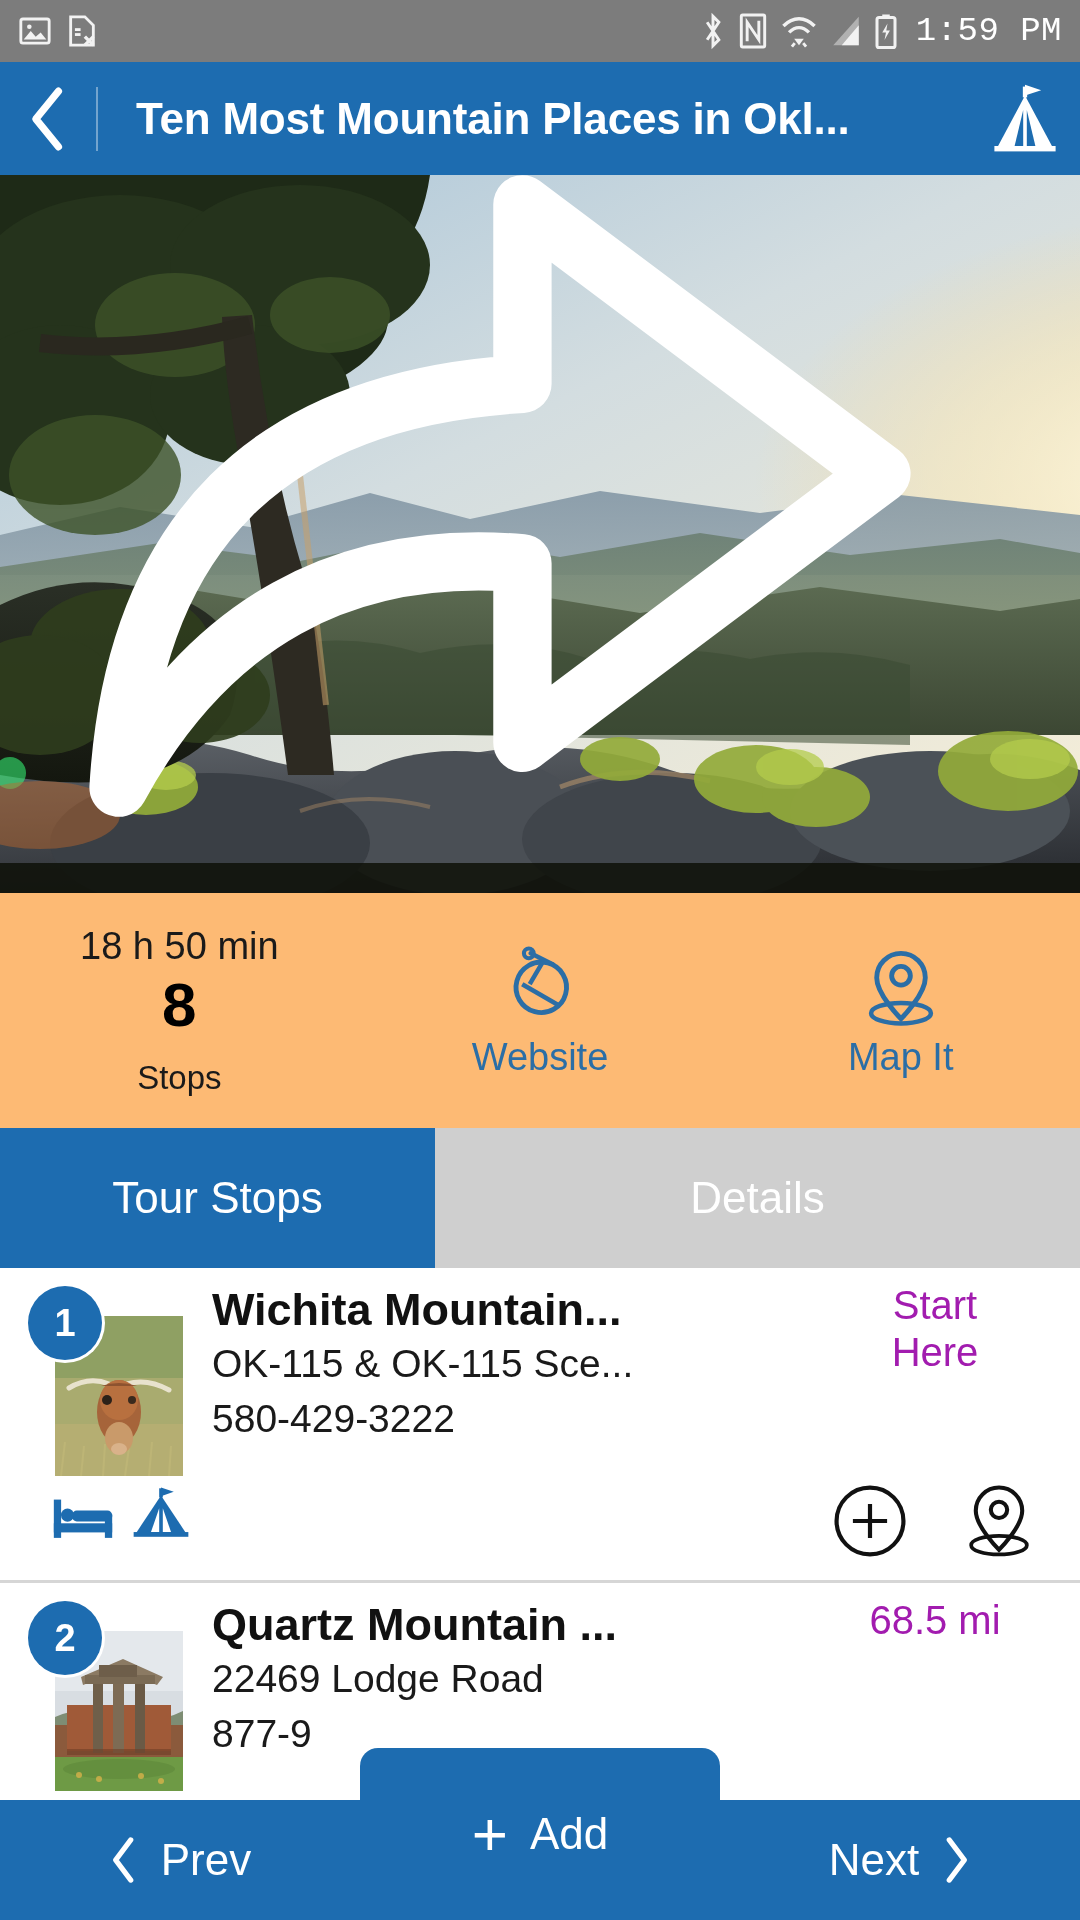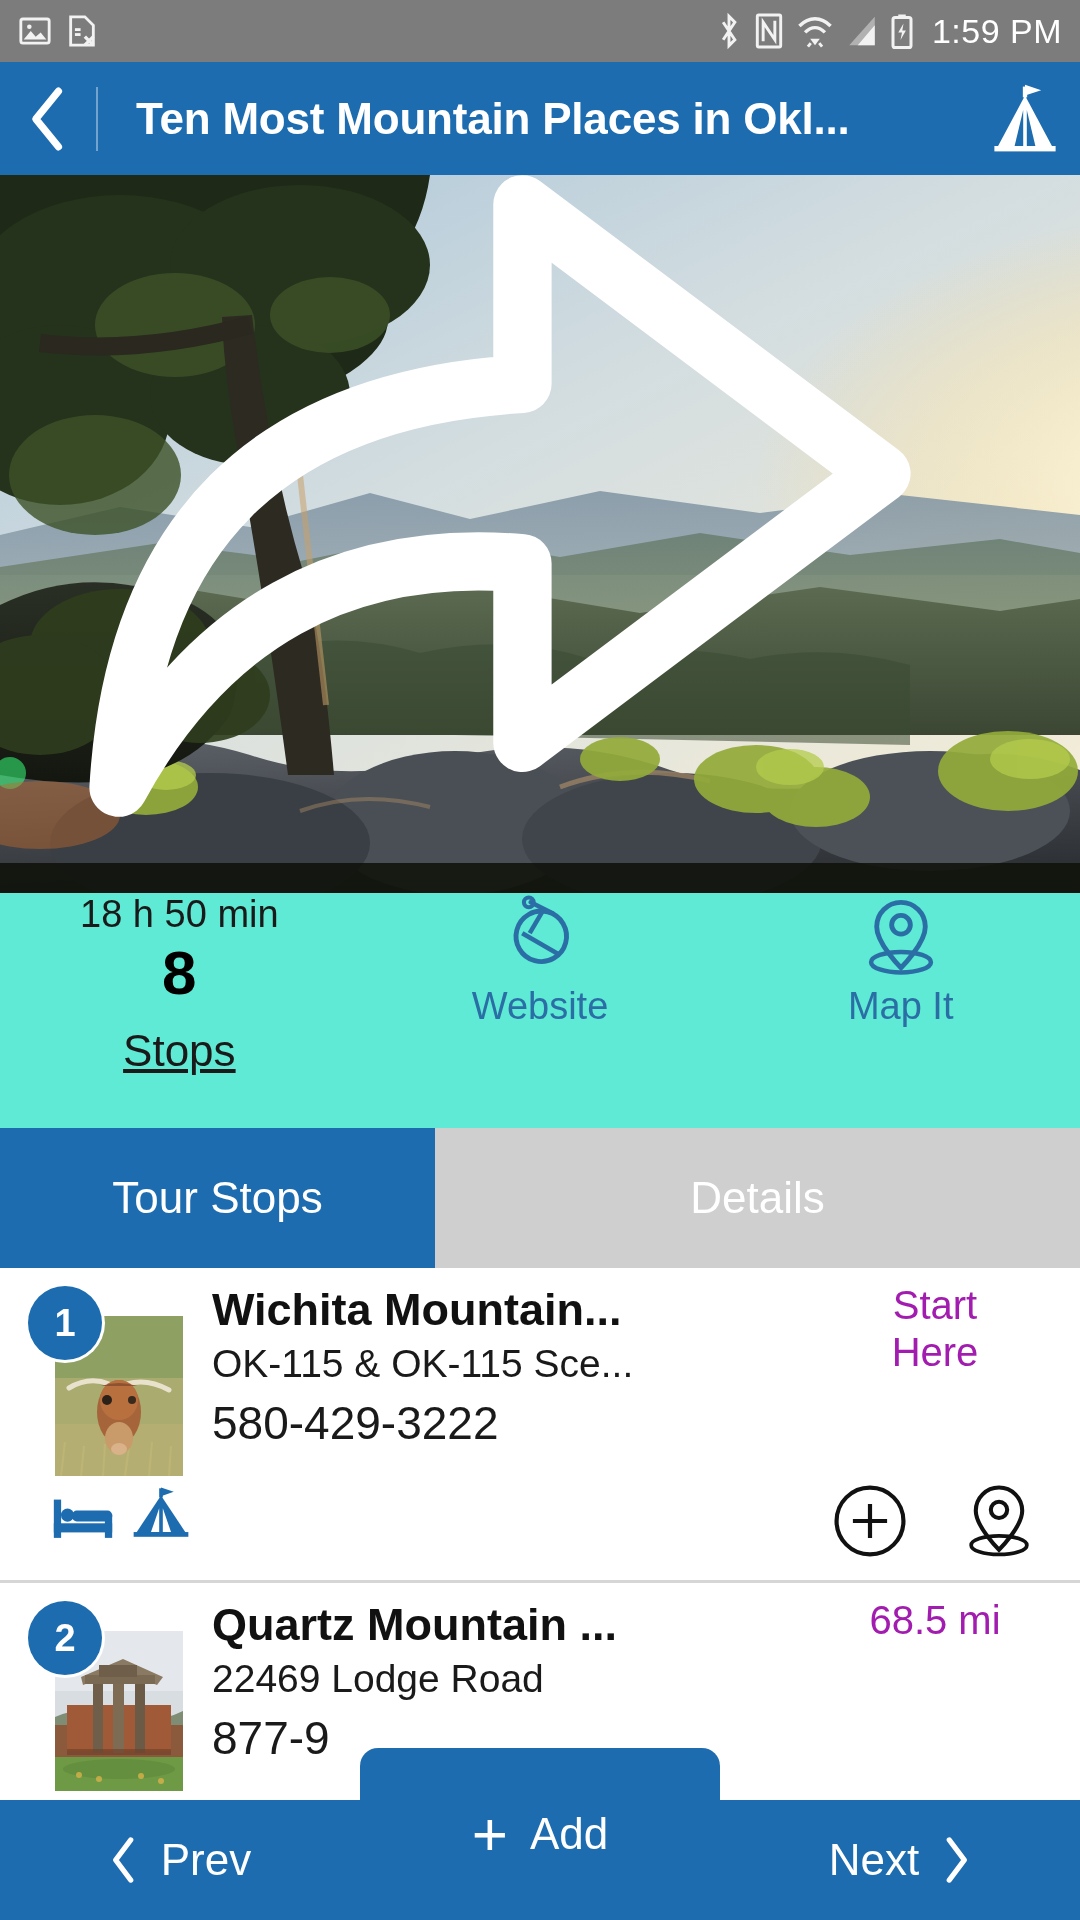--- a/index.html
+++ b/index.html
@@ -11,21 +11,21 @@
   }
   .screen { position: relative; width: 1080px; height: 1920px; background:#fff; }
 
   
   .statusbar {
     position:absolute; top:0; left:0; width:1080px; height:62px;
     background:#7c7c7c; display:flex; align-items:center; padding:0 18px;
   }
   .sb-left { display:flex; align-items:center; gap:14px; }
   .sb-right { margin-left:auto; display:flex; align-items:center; gap:12px; }
-  .sb-time { color:#fff; font-size:34px; font-weight:400; letter-spacing:.5px; margin-left:6px; }
+  .sb-time { color:#fff; font-size:34px; font-weight:400; letter-spacing:.5px; margin-left:6px;font-family:Liberation Mono, monospace; }
   .sb-ico { display:block; }
 
   
   .header {
     position:absolute; top:62px; left:0; width:1080px; height:113px;
     background:#1d6cb0; display:flex; align-items:center;
   }
   .hdr-back { width:96px; height:113px; display:flex; align-items:center; justify-content:center; }
   .hdr-divider { width:2px; height:64px; background:rgba(255,255,255,.38); }
   .hdr-title {
@@ -41,27 +41,27 @@
   }
   .hero svg { display:block; width:1080px; height:718px; }
   .share-wrap {
     position:absolute; right:40px; bottom:38px;
     display:flex; align-items:center; gap:26px;
   }
 
   
   .infobar {
     position:absolute; top:893px; left:0; width:1080px; height:236px;
-    background:#5eead4; display:flex; align-items:flex-start;
+    background:#fdba74; display:flex; align-items:center;
   }
   .info-col { flex:1; display:flex; flex-direction:column; align-items:center; justify-content:center; }
   .info-sep { width:2px; background:#cfcfcf; margin:22px 0 26px 0; }
   .info-time { font-size:38px; color:#1a1a1a; margin-bottom:4px; }
   .info-count { font-size:62px; font-weight:bold; color:#000; line-height:1.05; }
-  .info-stops { font-size:44px; color:#1a1a1a; margin-top:21px;text-decoration:underline; }
+  .info-stops { font-size:33px; color:#1a1a1a; margin-top:21px; }
   .action-label { font-size:38px; color:#2b6ea6; margin-top:6px; }
 
   
   .tabs { position:absolute; top:1128px; left:0; width:1080px; height:140px; display:flex;border-radius:30px; }
   .tab { display:flex; align-items:center; justify-content:center; font-size:44px; }
   .tab-active { width:435px; background:#1d6cb0; color:#fff; }
   .tab-inactive { flex:1; background:#cfcfcf; color:#ffffff; }
 
   
   .list { position:absolute; top:1268px; left:0; width:1080px; bottom:0; background:#fff; }
@@ -73,21 +73,21 @@
     display:flex; align-items:center; justify-content:center;
     box-shadow:0 0 0 3px #fff; z-index:3;
   }
   .stop-thumb { position:absolute; left:55px; top:48px; width:128px; height:160px; overflow:hidden; background:#9aa36a; }
   .stop-thumb svg { display:block; width:128px; height:160px; }
   .amen { position:absolute; left:52px; top:216px; display:flex; align-items:flex-end; gap:16px; }
 
   .stop-mid { flex:1; padding-top:14px; min-width:0; }
   .stop-title { font-size:45px; font-weight:bold; color:#111; white-space:nowrap; overflow:hidden; line-height:1.25; }
   .stop-addr { font-size:39px; color:#1a1a1a; white-space:nowrap; overflow:hidden; margin-top:2px; line-height:1.25; }
-  .stop-phone { font-size:46px; color:#1a1a1a; margin-top:6px; line-height:1.25; }
+  .stop-phone { font-size:39px; color:#1a1a1a; margin-top:6px; line-height:1.25; }
 
   .stop-right { width:290px; flex:none; position:relative; padding-top:14px; }
   .stop-meta { text-align:center; font-size:40px; color:#a21caf; line-height:1.18; }
   .stop-actions { position:absolute; left:0; right:0; bottom:18px; display:flex; align-items:center; justify-content:space-around; padding:0 16px; }
 
   
   .bottombar { position:absolute; left:0; bottom:0; width:1080px; height:120px; display:flex; }
   .bb-side { flex:1; background:#1d6cb0; display:flex; align-items:center; justify-content:center; gap:22px; color:#fff; font-size:44px; }
   .bb-center {
     width:360px; flex:none; background:#1d6cb0; color:#fff;

